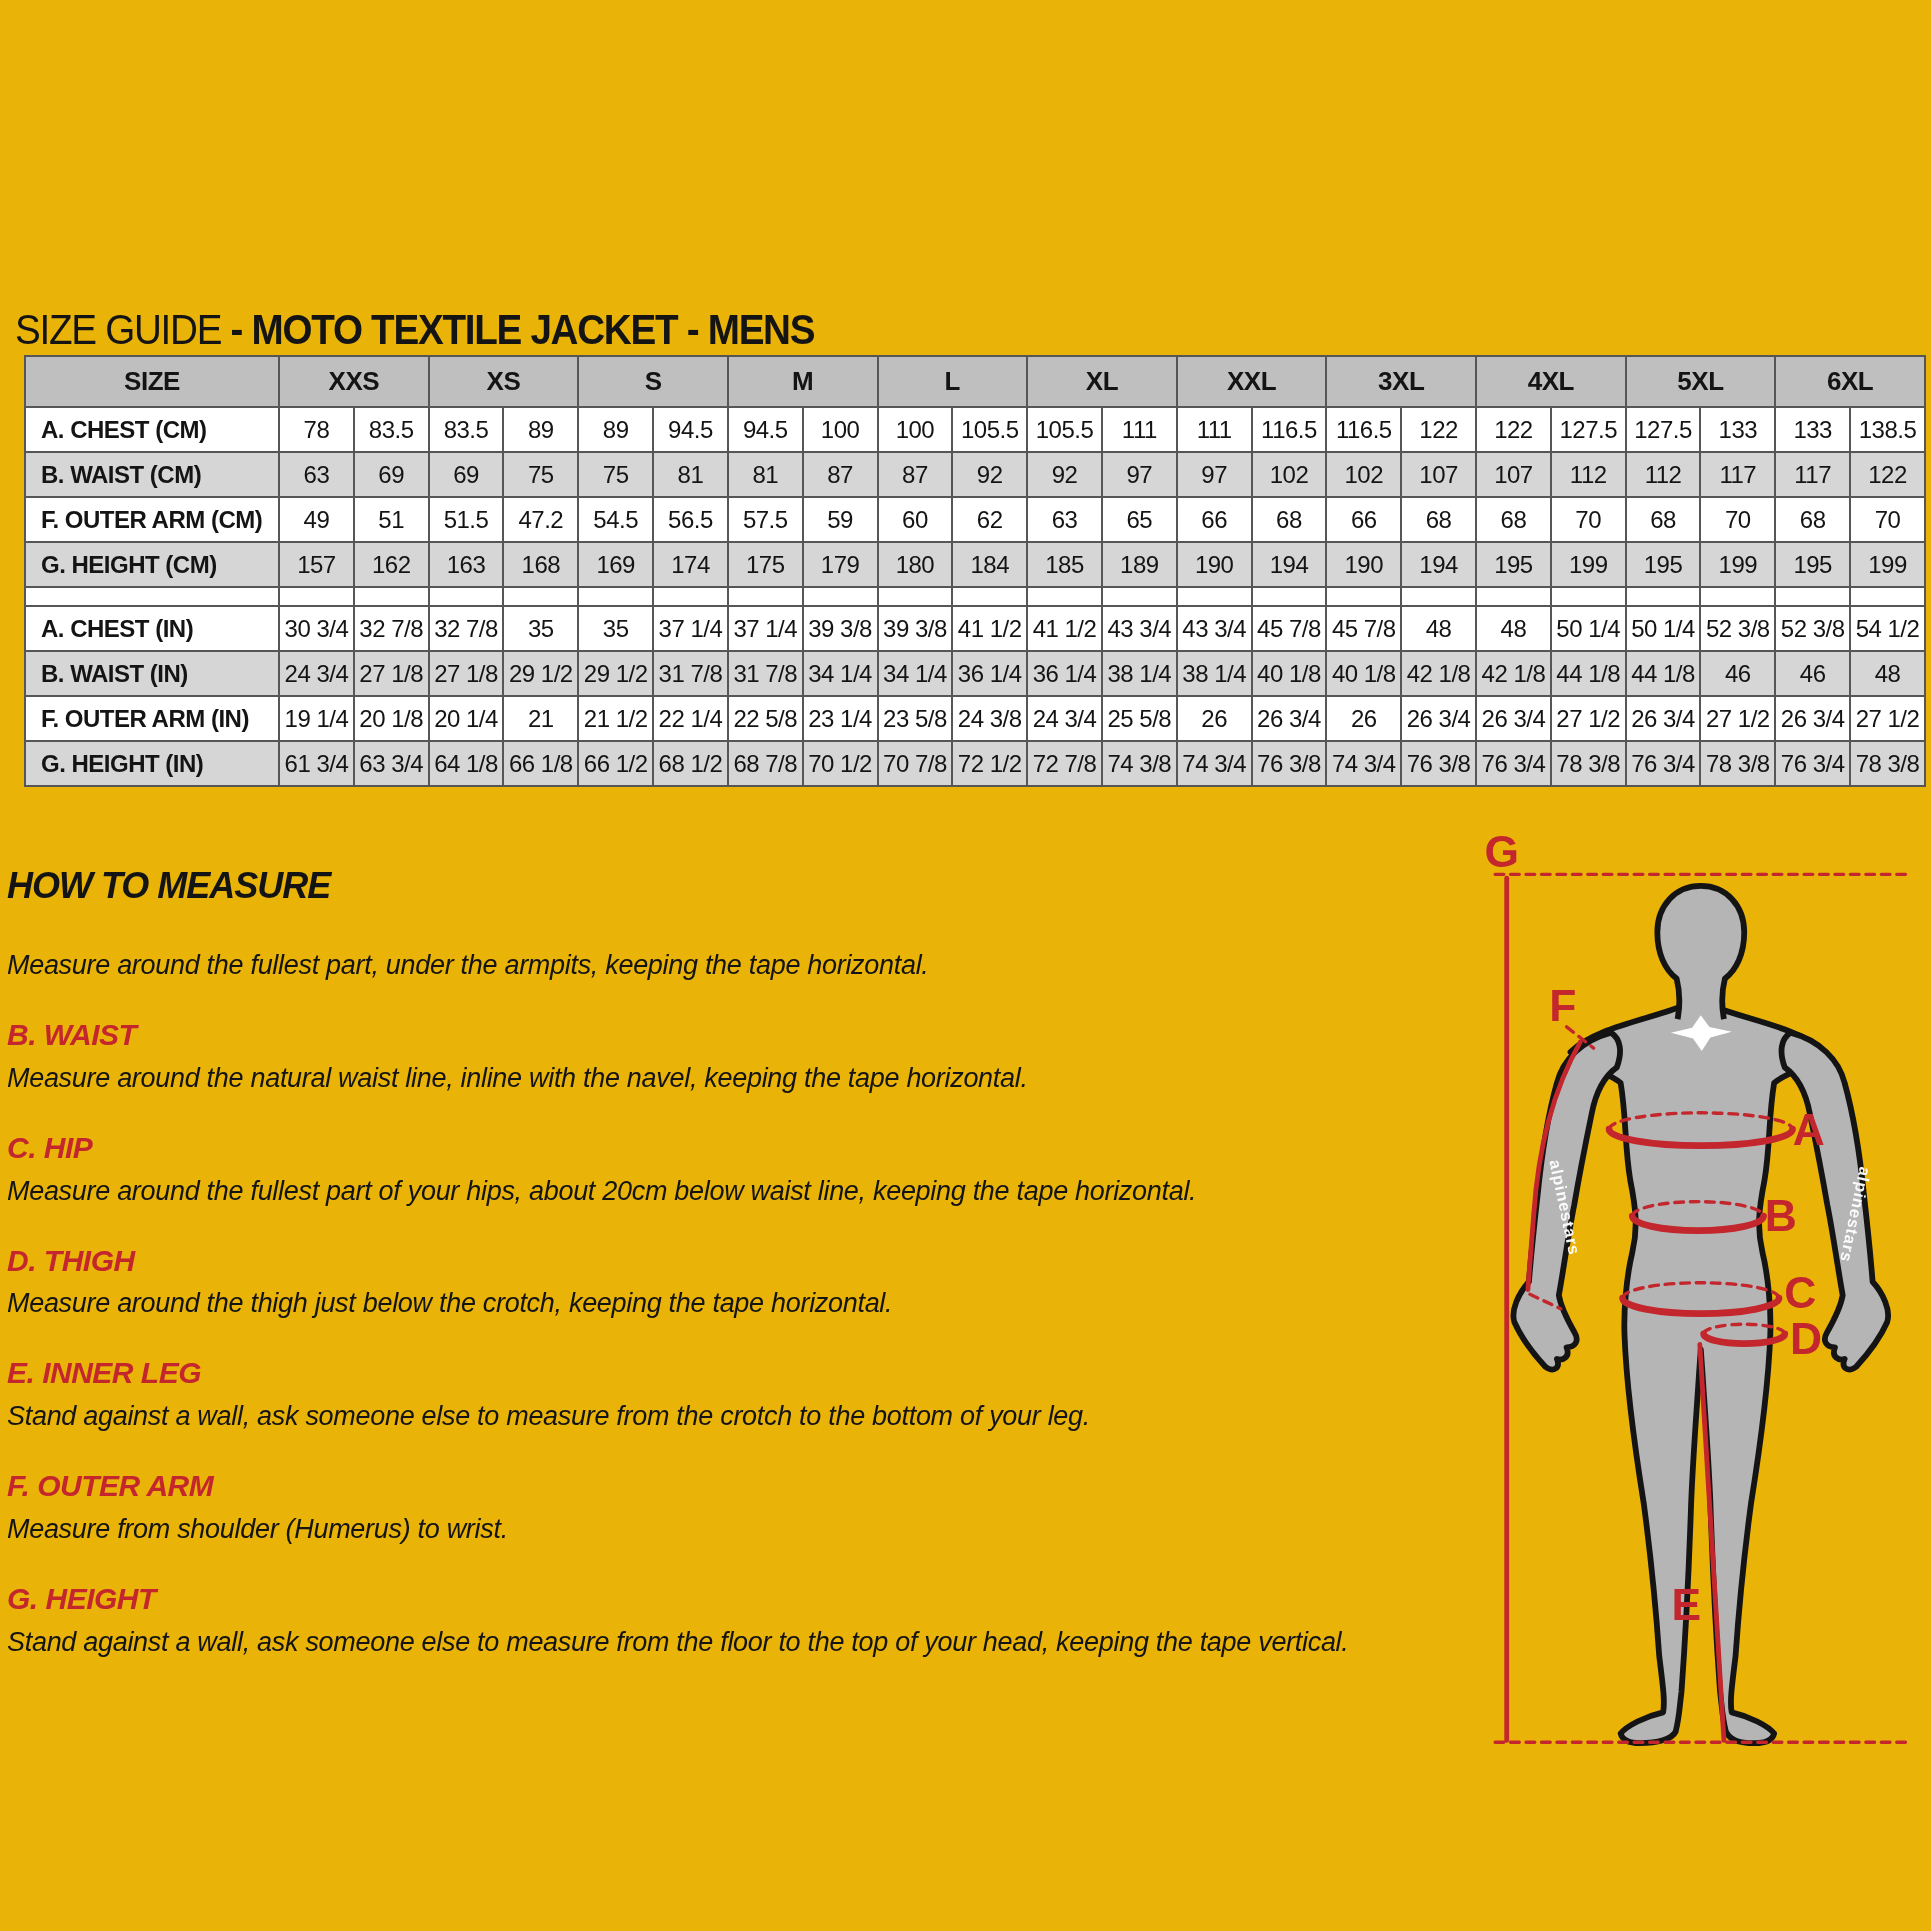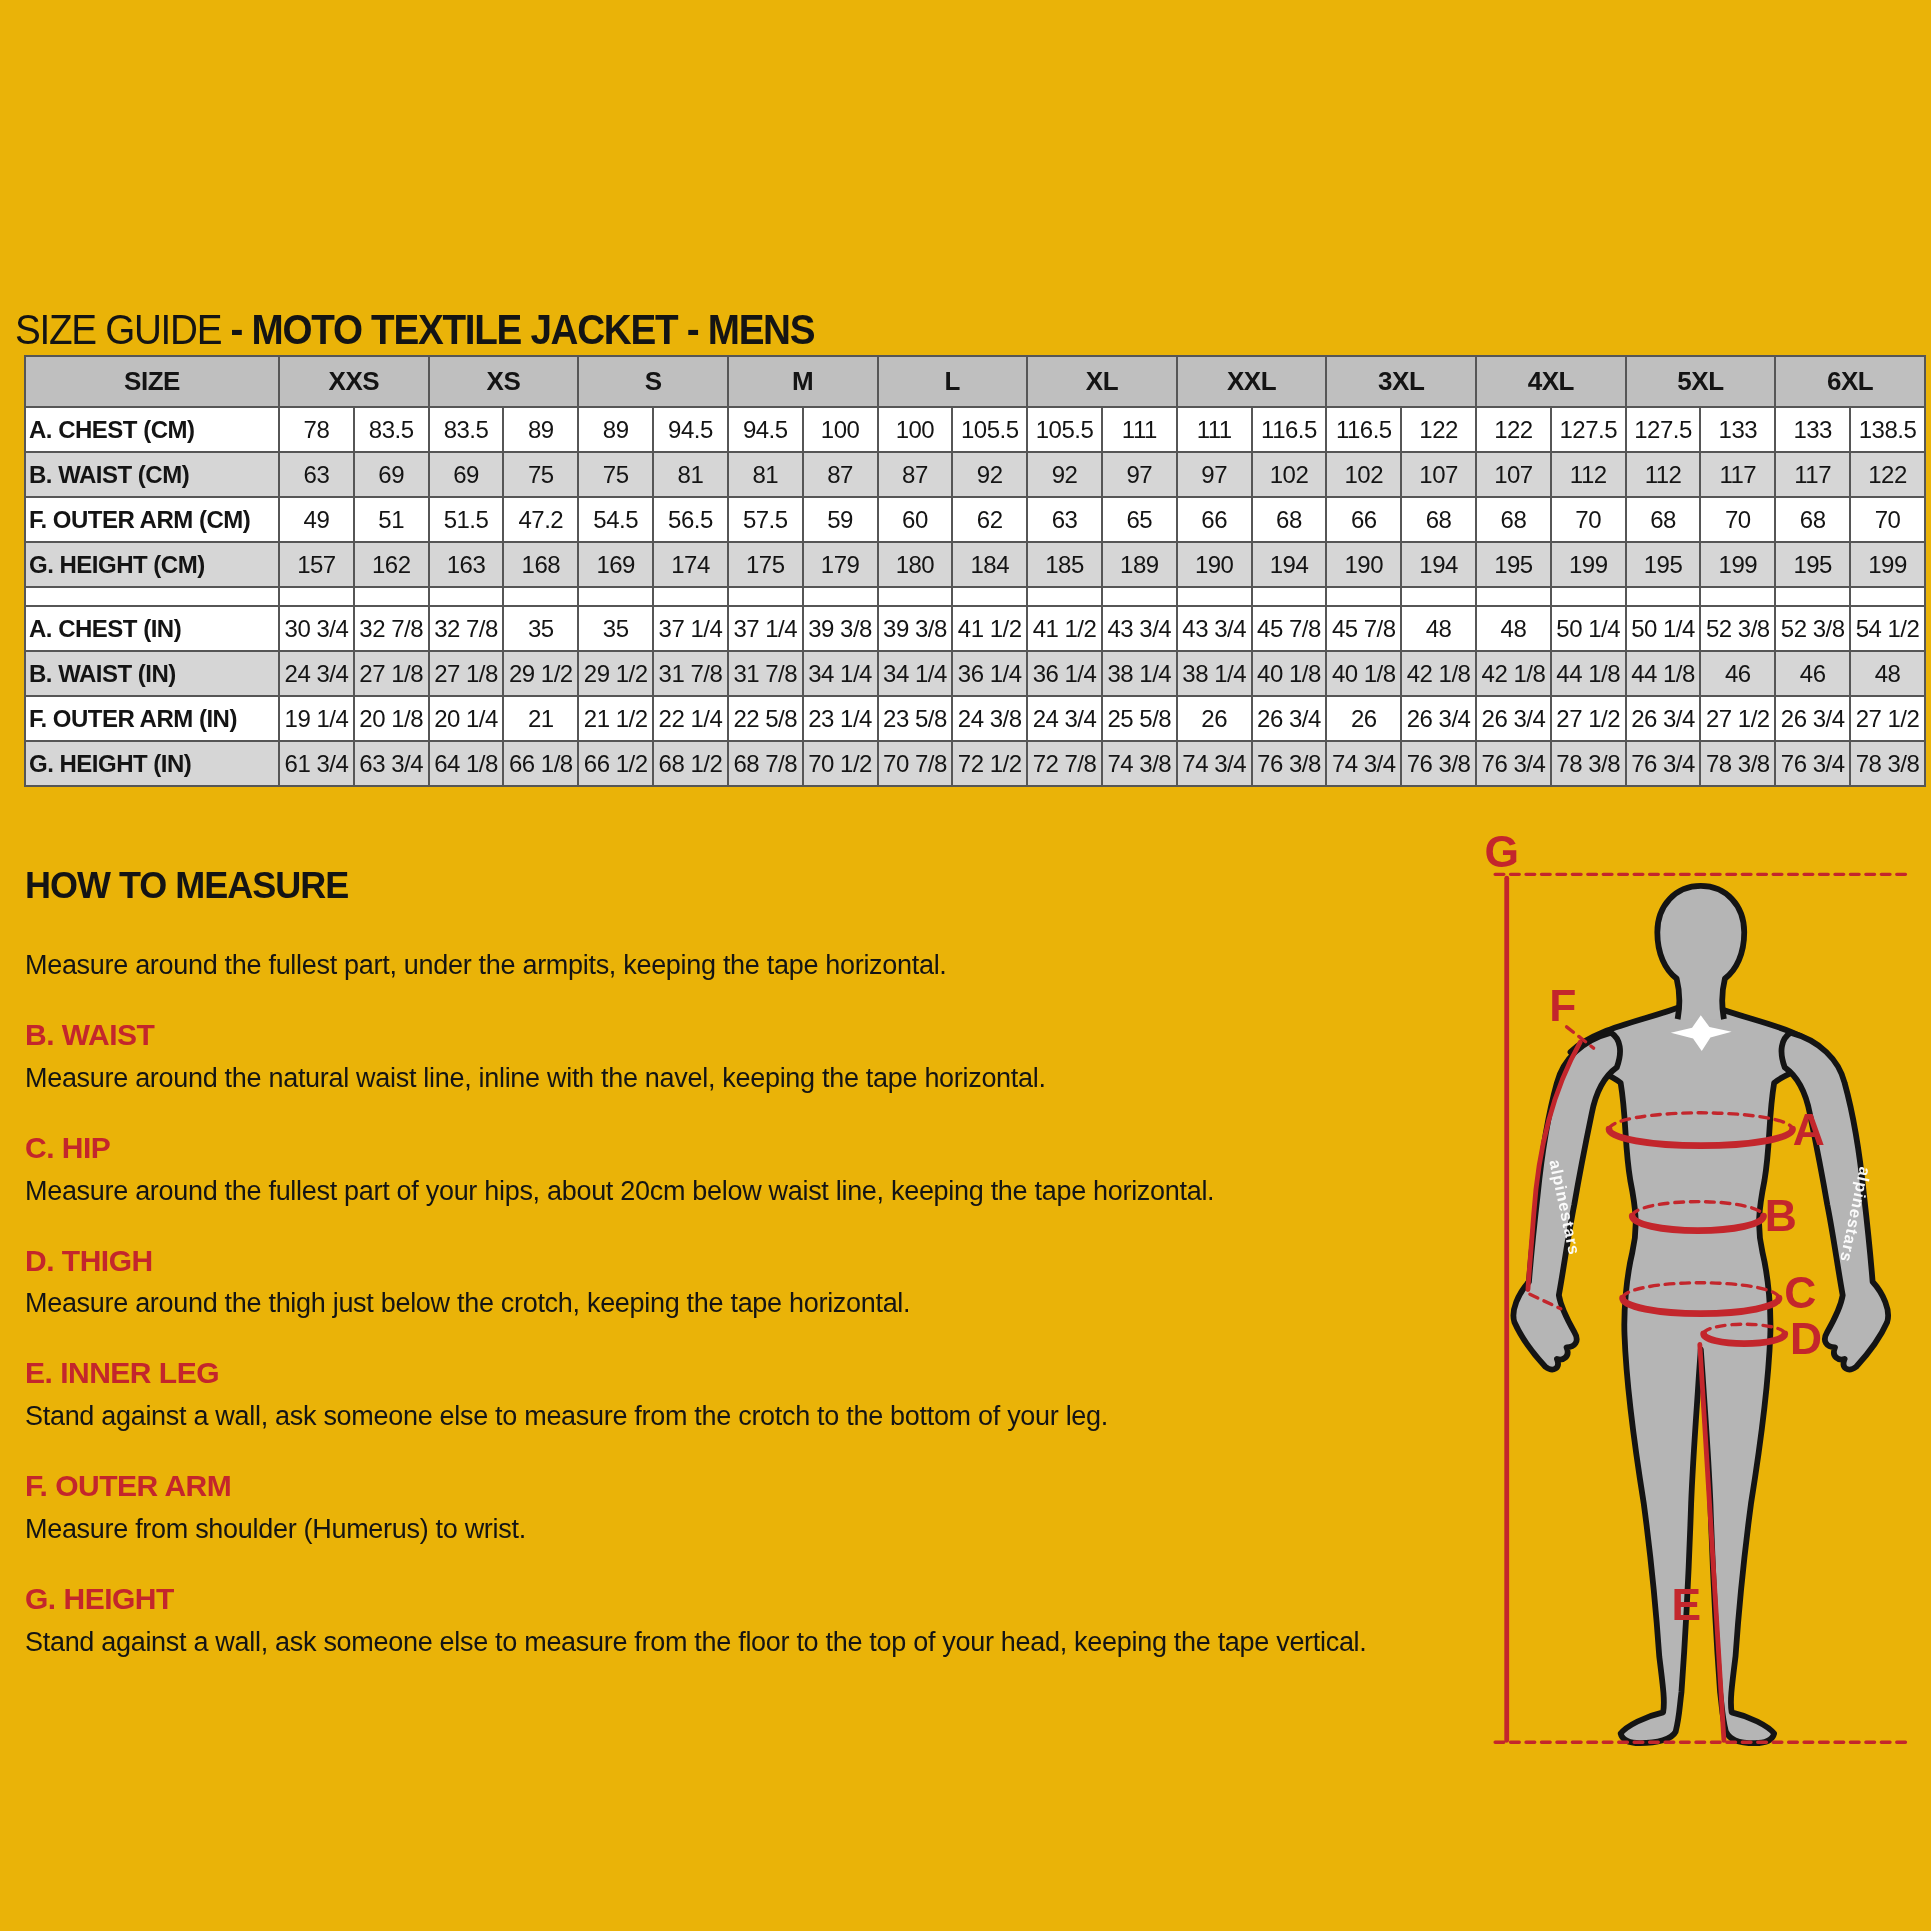--- a/index.html
+++ b/index.html
@@ -17,24 +17,24 @@
 
   
   .size-table{position:absolute;left:24px;top:355px;width:1902px;border-collapse:collapse;
               table-layout:fixed;}
   .size-table th,.size-table td{border:2.9px solid var(--border);padding:0;text-align:center;
               font-size:24px;letter-spacing:-0.5px;overflow:hidden;white-space:nowrap;}
   .size-table thead th{background:var(--header-bg);height:49px;font-size:26px;font-weight:bold;}
   .size-table tbody tr{height:45px;background:#fff;}
   .size-table tbody tr.alt{background:var(--alt-bg);}
   .size-table tbody tr.spacer{height:19.3px;background:#fff;}
-  .size-table tbody th{text-align:left;padding-left:3px;font-size:24px;font-weight:bold;}
+  .size-table tbody th{text-align:left;padding-left:15px;font-size:24px;font-weight:bold;}
 
   
-  .howto{position:absolute;left:25px;top:865px;width:1414px;}
+  .howto{position:absolute;left:7px;top:865px;width:1414px;font-style:italic;}
   .howto h2{margin:0 0 41px 0;font-size:36px;letter-spacing:-1px;font-weight:bold;}
   .m-section{margin:0 0 32px 0;}
   .m-section h3{margin:0 0 8.7px 0;font-size:30px;letter-spacing:-0.5px;font-weight:bold;
                 color:var(--accent);}
   .m-section p{margin:0 0 35px 0;font-size:27px;letter-spacing:-0.3px;line-height:1.3;
                white-space:nowrap;}
 
   
   .figure{position:absolute;left:1437px;top:828px;width:487px;height:1033px;}
   .body-fill{fill:var(--fig-gray);stroke:var(--outline);stroke-width:6;stroke-linejoin:round;}

